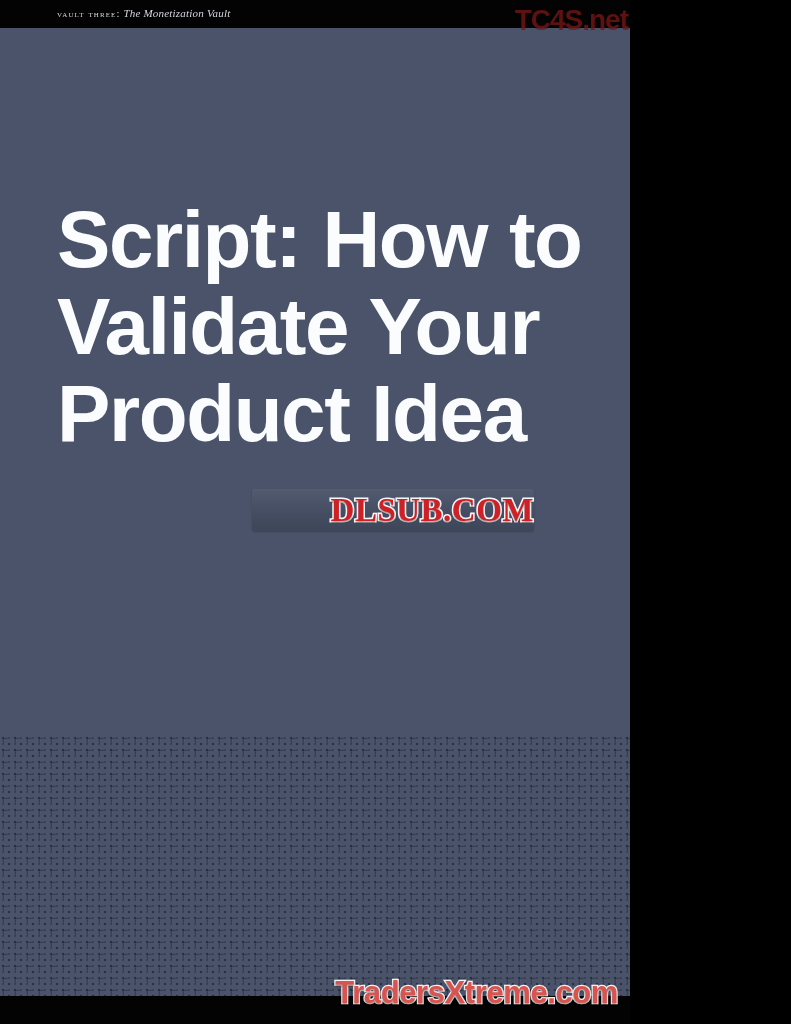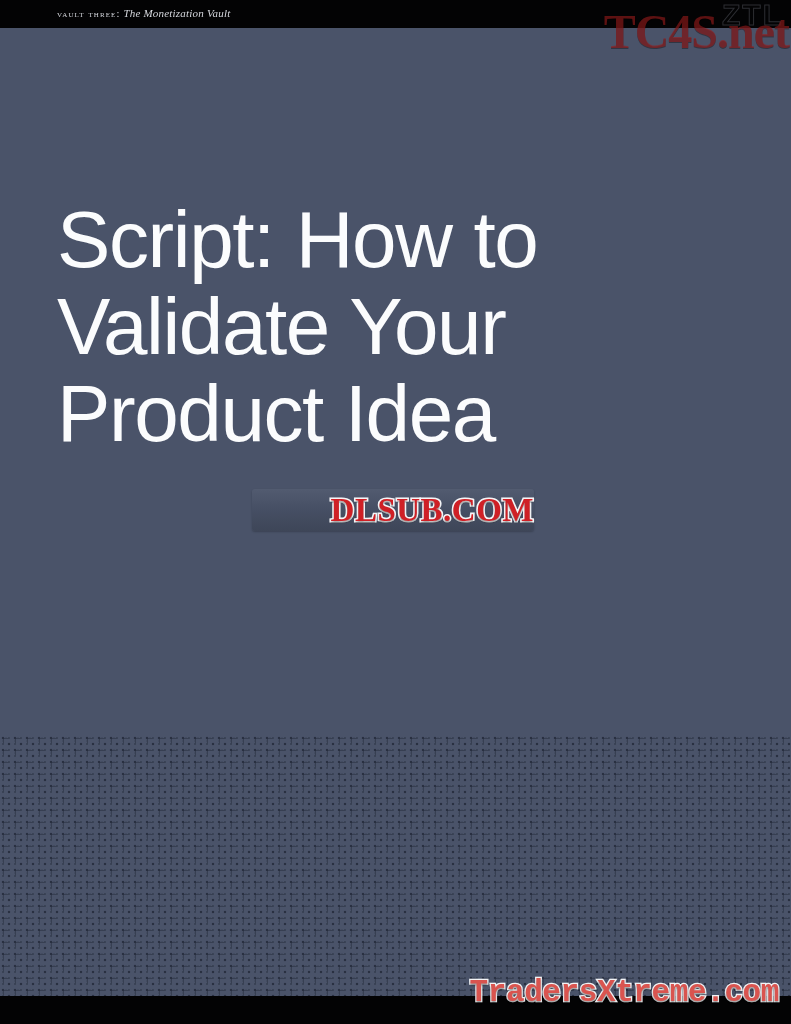--- a/index.html
+++ b/index.html
@@ -7,21 +7,21 @@
   html, body {
     width: 791px;
     height: 1024px;
     background: #000;
     font-family: "Liberation Sans", sans-serif;
     overflow: hidden;
   }
 
   #page {
     position: relative;
-    width: 791px;
+    width: 630px;
     height: 1024px;
     background: #4a5369;
     overflow: hidden;
   }
 
   
   #top-bar {
     position: absolute;
     left: 0; top: 0;
     width: 791px;
@@ -103,23 +103,23 @@
     white-space: nowrap;
     pointer-events: none;
     z-index: 30;
   }
 
   
   #watermark-top {
     position: absolute;
     right: 2px;
     top: 4px;
-    font-family: Liberation Serif, serif;
-    font-weight: 700;
-    font-size: 48px;
+    font-family: Liberation Sans, sans-serif;
+    font-weight: 700;
+    font-size: 28px;
     letter-spacing: -1px;
     color: rgba(150, 28, 28, 0.62);
     text-shadow: 0 1px 0 rgba(0,0,0,0.35);
     white-space: nowrap;
     z-index: 35;
     pointer-events: none;
     margin-left: 20px;
   }
 
   
@@ -167,21 +167,21 @@
   
   #title-block {
     position: absolute;
     left: 57px;
     top: 196px;
     width: 660px;
     z-index: 12;
   }
   #doc-title {
     font-family: "Liberation Sans", sans-serif;
-    font-weight: 400;
+    font-weight: 700;
     font-size: 80px;
     line-height: 87px;
     color: #fbfcfd;
     letter-spacing: -1.4px;
     max-width: 630px;
     word-spacing: 1px;
   }
 
   
   #dlsub-badge {
@@ -209,21 +209,21 @@
     -webkit-text-stroke: 3.2px #f4f5f7;
     paint-order: stroke fill;
     text-shadow: 0 2px 1px rgba(0,0,0,0.30);
   }
 
   
   #watermark-bottom {
     position: absolute;
     right: 12px;
     top: 977px;
-    font-family: Liberation Mono, monospace;
+    font-family: Liberation Sans, sans-serif;
     font-weight: 700;
     font-size: 31px;
     line-height: 31px;
     letter-spacing: -0.4px;
     color: #d9544f;
     white-space: nowrap;
     -webkit-text-stroke: 2.6px #f2f3f5;
     paint-order: stroke fill;
     text-shadow: 0 2px 2px rgba(0,0,0,0.35);
     z-index: 40;

